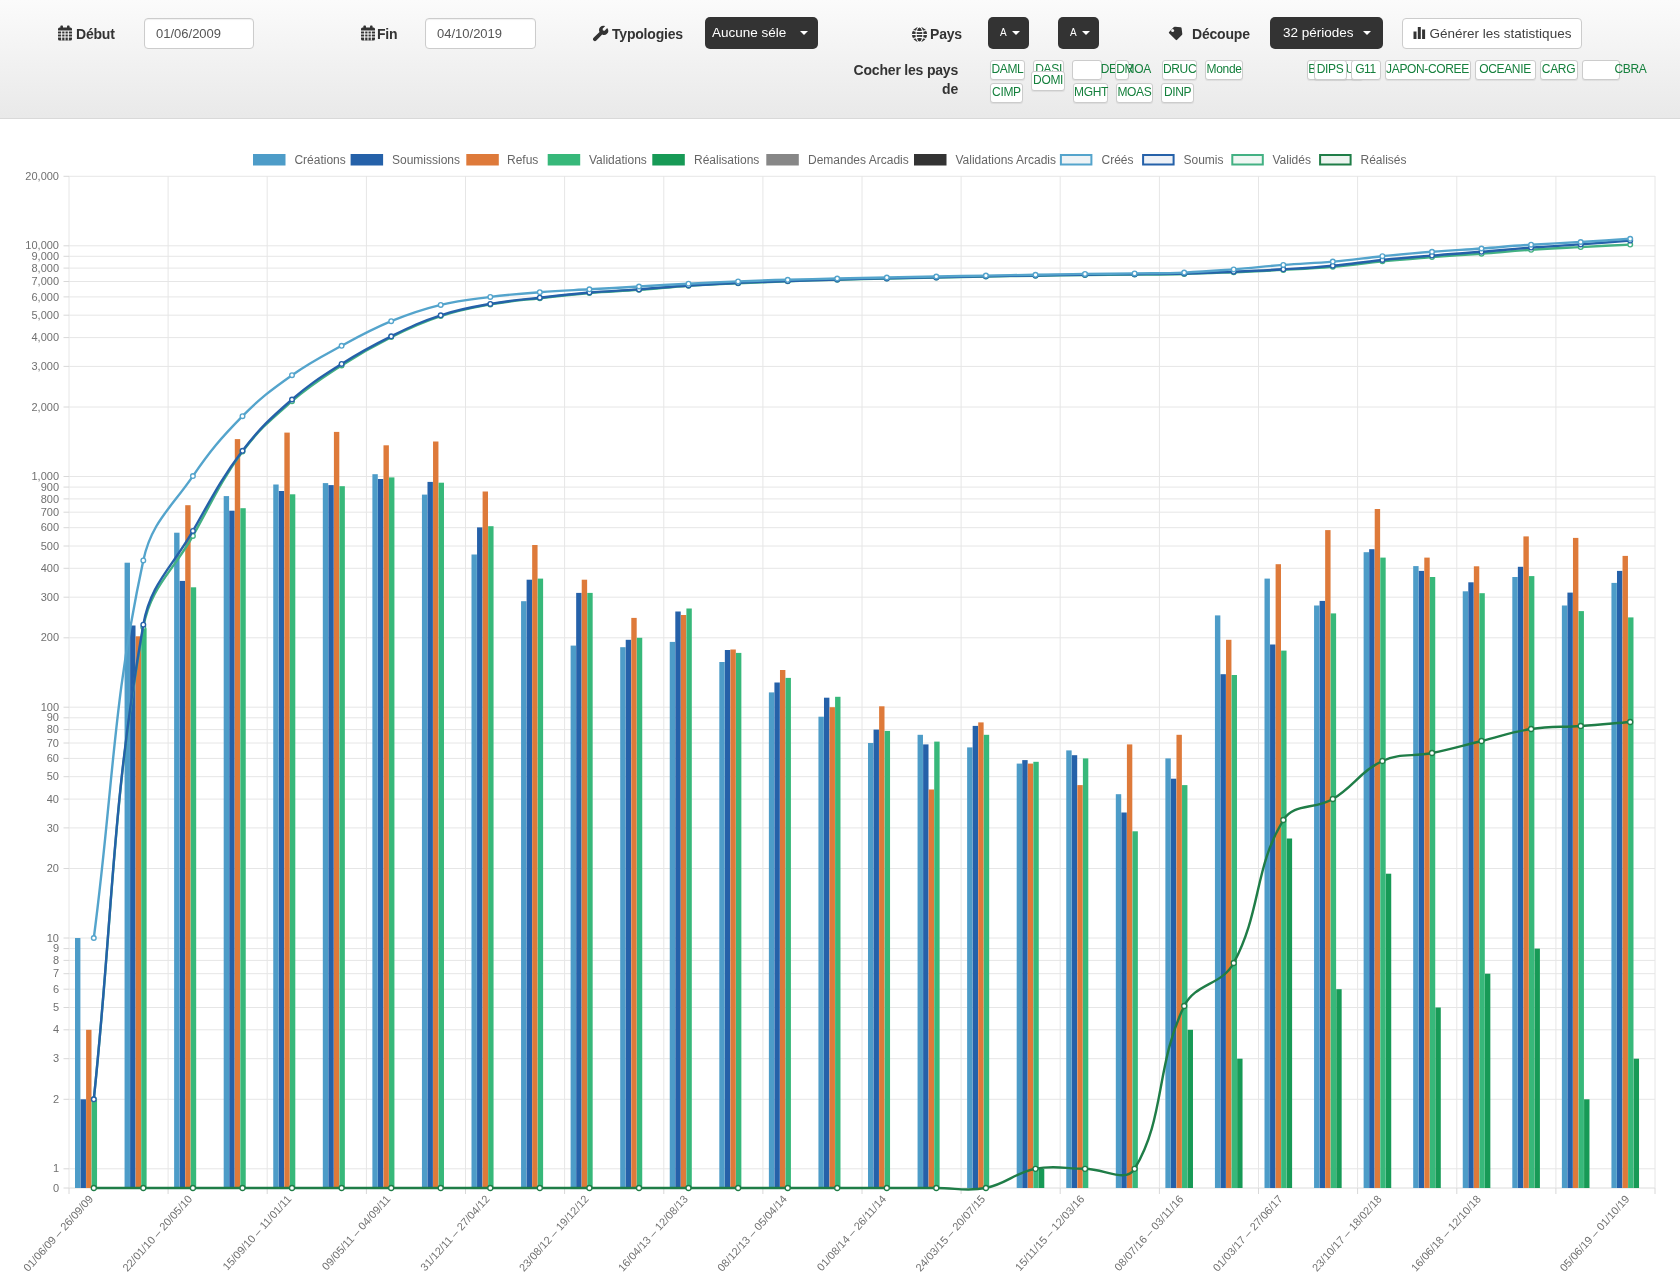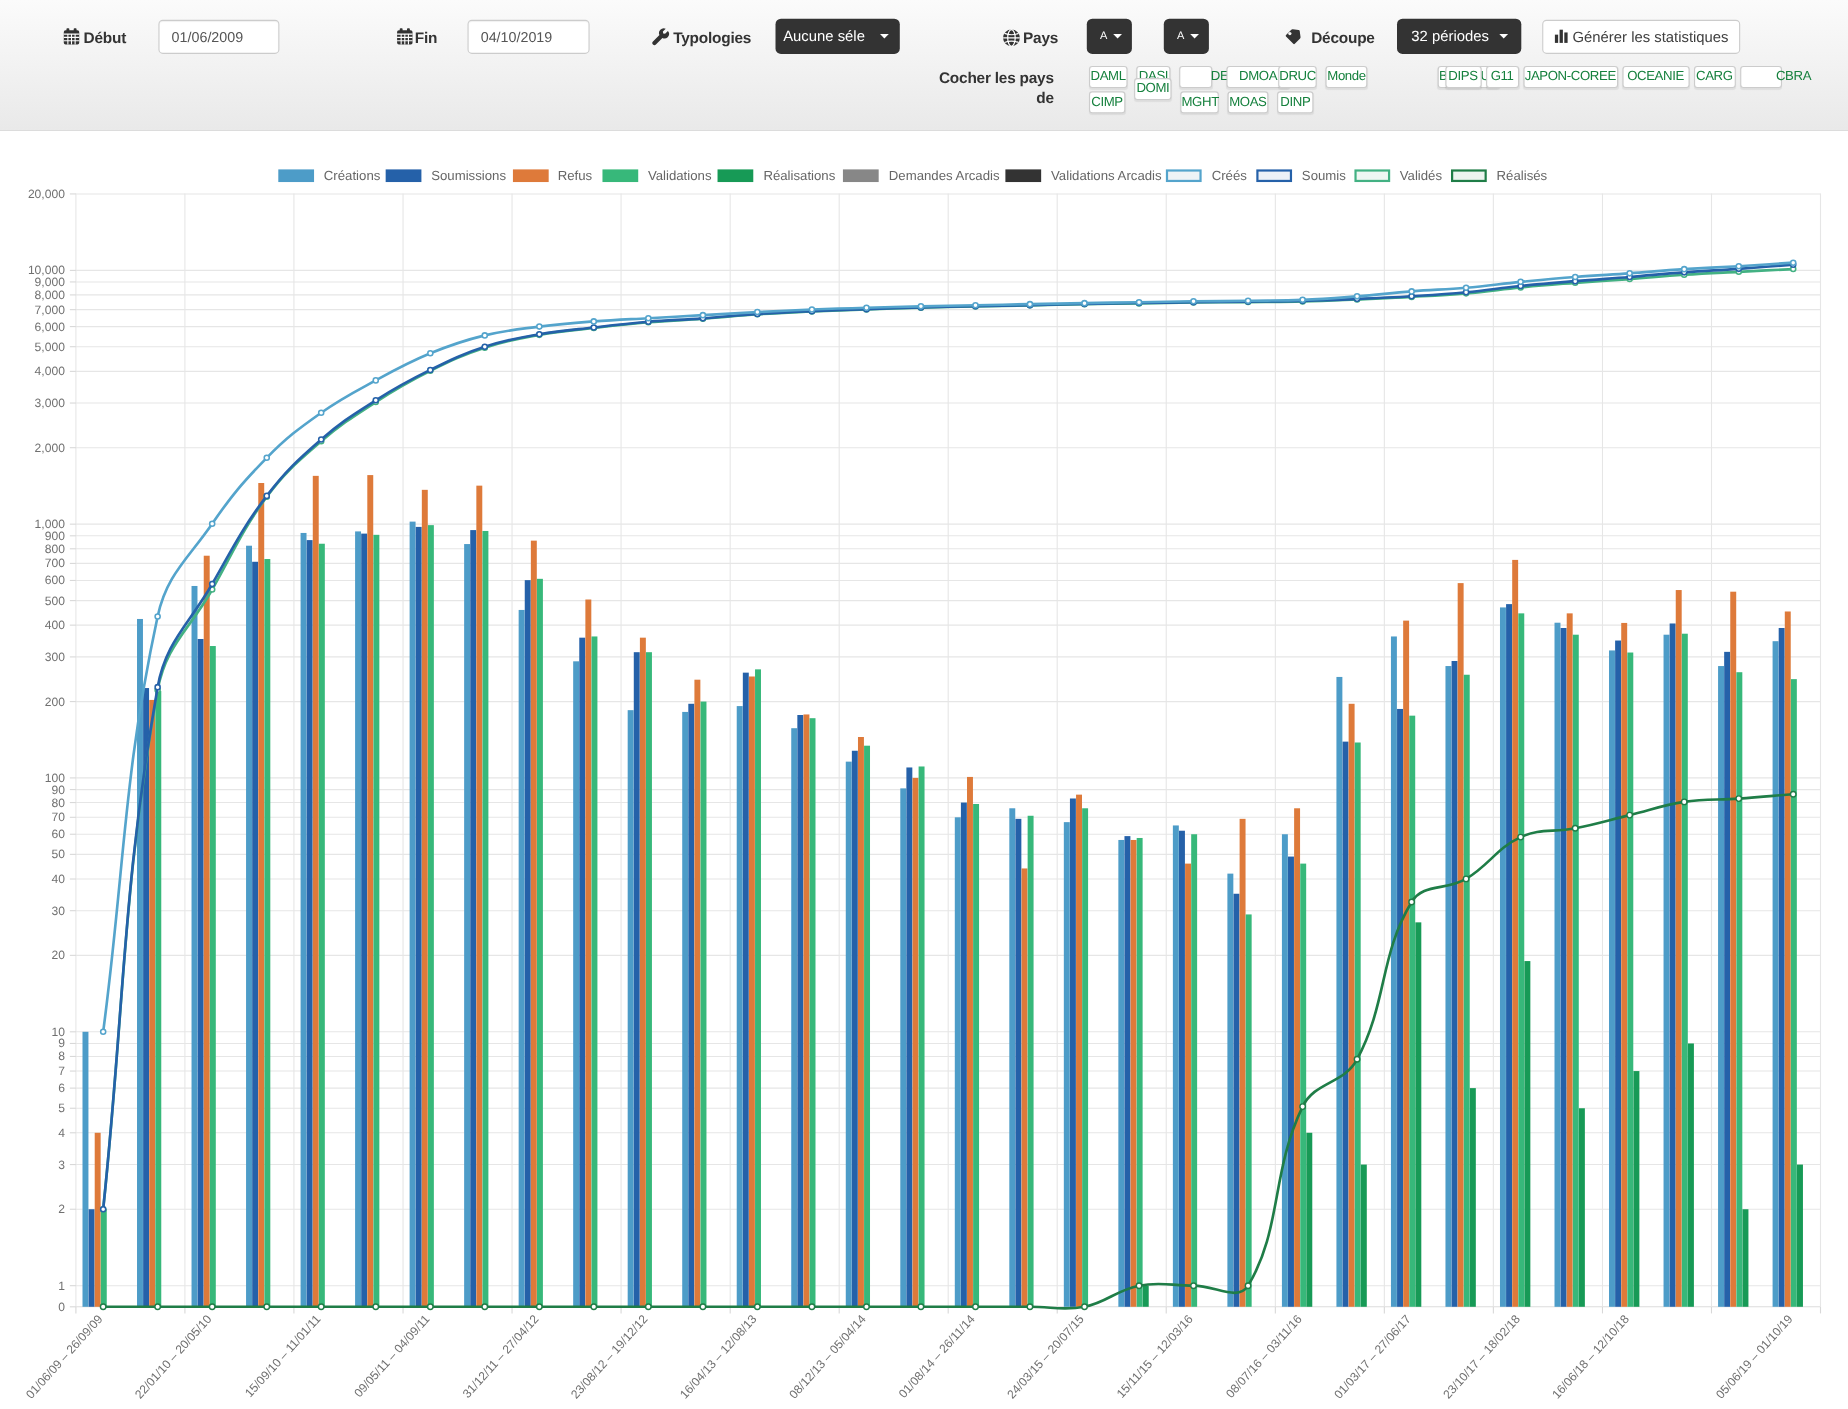--- a/index.html
+++ b/index.html
@@ -87,21 +87,21 @@
           <rect x="0.5" y="5.5" width="3" height="7.5" fill="#333"></rect>
           <rect x="4.8" y="1" width="3" height="12" fill="#333"></rect>
           <rect x="9.1" y="3.5" width="3" height="9.5" fill="#333"></rect>
         </svg></span>Générer les statistiques</div>
 
   <div class="lbl" style="left:788px;top:62px;width:170px;text-align:right;">Cocher les pays</div>
   <div class="lbl" style="left:788px;top:81px;width:170px;text-align:right;">de</div>
 <div class="cbtn" style="left:989.7px;top:60px;width:35.4px;">DAML</div>
 <div class="cbtn" style="left:1033.2px;top:60px;width:30.8px;">DASI</div>
 <div class="cbtn" style="left:1071.7px;top:60px;width:21px;padding-left:28px;">DEUR</div>
-<div class="cbtn" style="left:1115.2px;top:60px;width:57px;">DMOA</div>
+<div class="cbtn" style="left:1115.2px;top:60px;width:14px;">DMOA</div>
 <div class="cbtn" style="left:1161.7px;top:60px;width:35.8px;">DRUC</div>
 <div class="cbtn" style="left:1205.2px;top:60px;width:37.8px;">Monde</div>
 <div class="cbtn" style="left:1307px;top:60px;width:56px;">BENELUX</div>
 <div class="cbtn" style="left:1313.5px;top:60px;width:33.0px;">DIPS</div>
 <div class="cbtn" style="left:1350.5px;top:60px;width:30.0px;">G11</div>
 <div class="cbtn" style="left:1384.5px;top:60px;width:86.0px;">JAPON-COREE</div>
 <div class="cbtn" style="left:1474.5px;top:60px;width:61.0px;">OCEANIE</div>
 <div class="cbtn" style="left:1539.5px;top:60px;width:38.0px;">CARG</div>
 <div class="cbtn" style="left:1581.5px;top:60px;width:38.5px;padding-left:32px;">CBRA</div>
 <div class="cbtn" style="left:989.7px;top:83px;width:33.4px;">CIMP</div>

